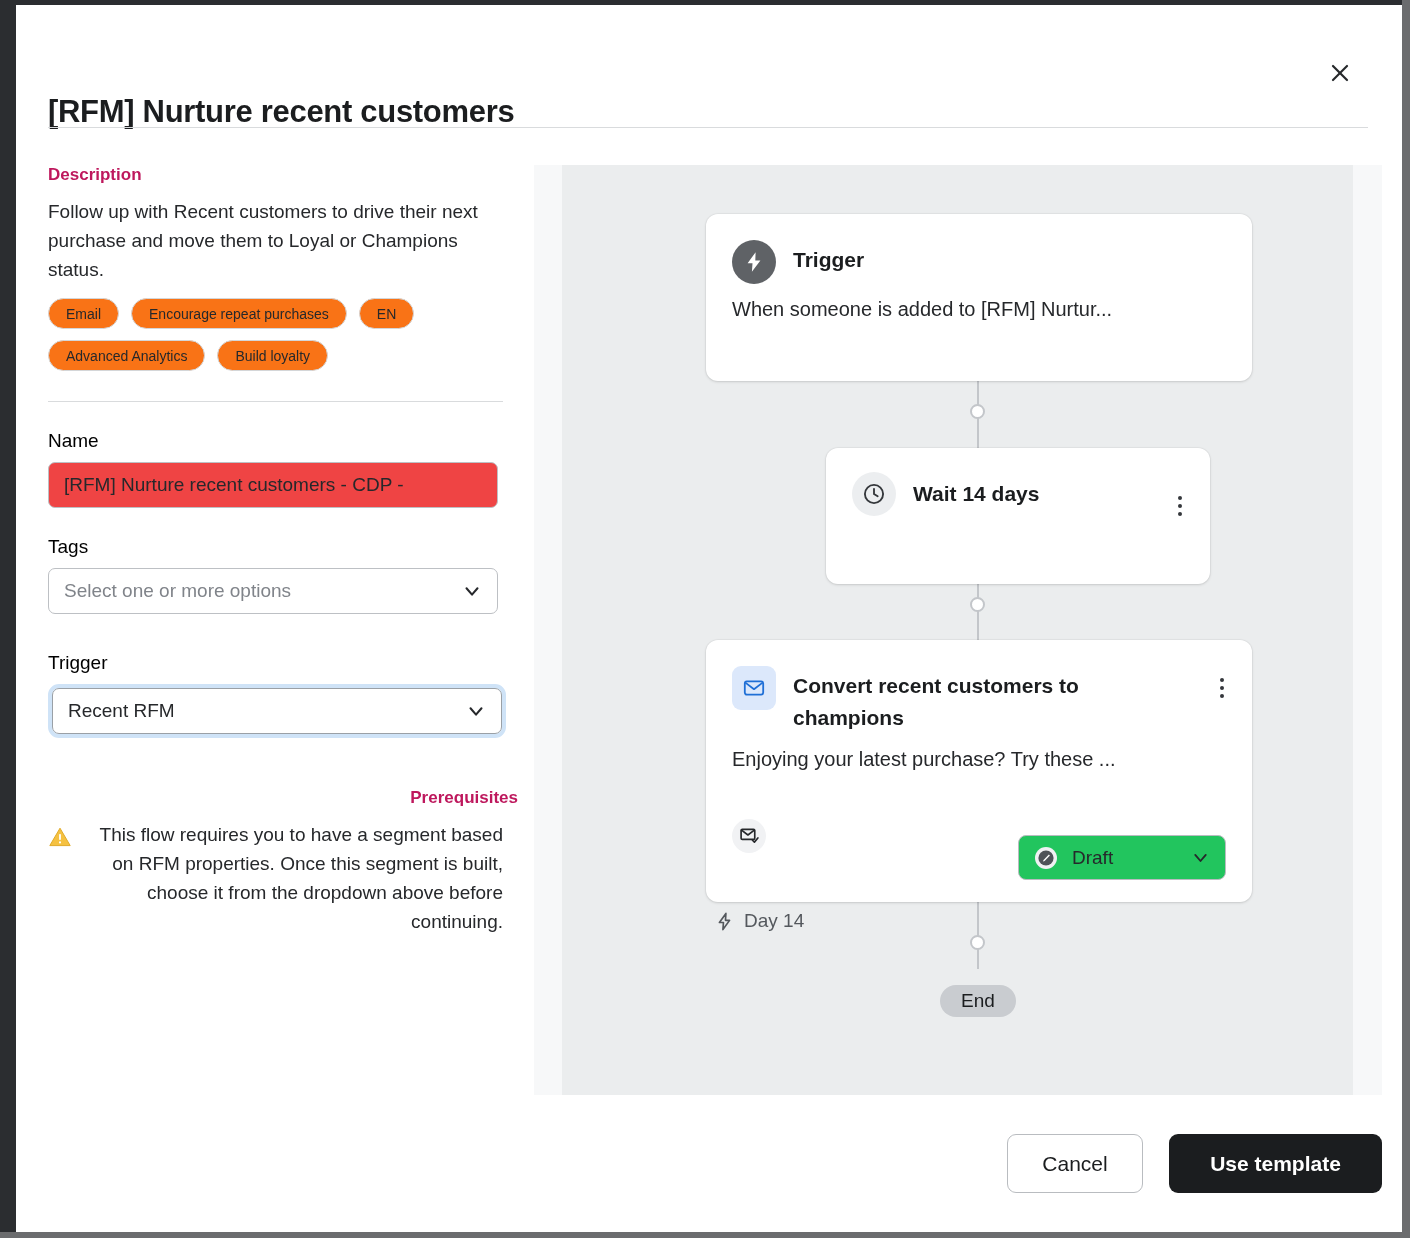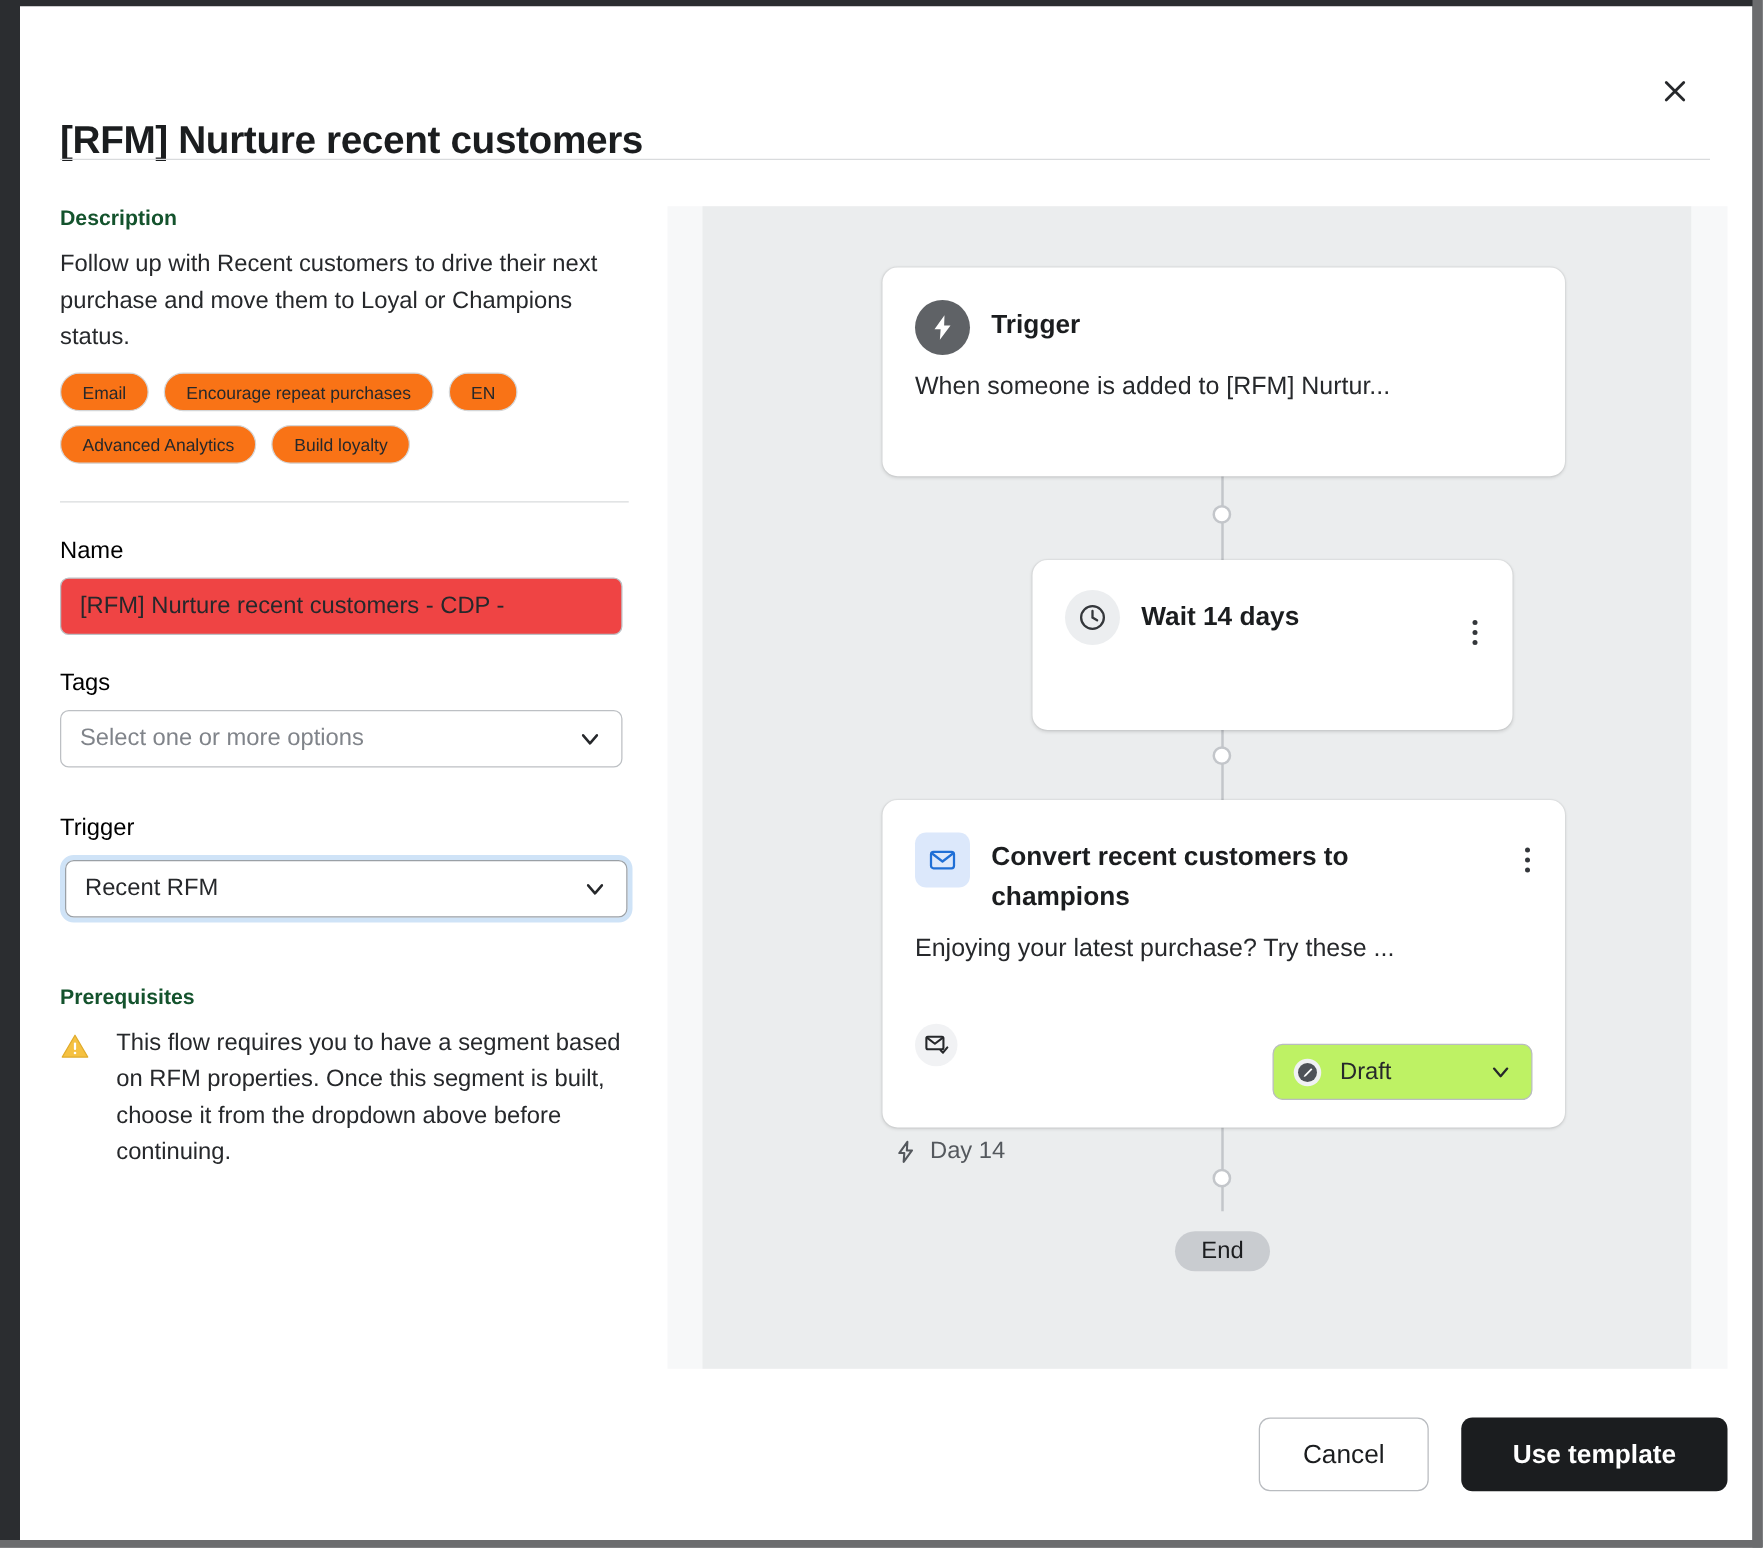--- a/index.html
+++ b/index.html
@@ -72,21 +72,21 @@
 
   
   #left-pane {
     position: absolute;
     left: 32px; top: 160px;
     width: 470px;
   }
   .section-label {
     font-size: 17px;
     font-weight: 700;
-    color: #14532d;
+    color: #be185d;
     margin: 0 0 12px 0;
   }
   #description-text {
     font-size: 19px;
     line-height: 29px;
     color: #26282b;
     margin: 0 0 14px 0;
     max-width: 440px;
   }
   #tags-pills {
@@ -154,21 +154,21 @@
     width: 458px;
     border: 4px solid #cfe3f7;
     border-radius: 11px;
     padding: 0;
   }
   #trigger-select-wrap .select-box {
     width: 450px;
     border-color: #9aa0a6;
   }
 
-  #prerequisites-group { margin-top: 50px; }
+  #prerequisites-group { margin-top: 50px; text-align: right; }
   #prereq-row {
     display: flex;
     gap: 21px;
     margin-top: 10px;
   }
   #prereq-text {
     font-size: 19px;
     line-height: 29px;
     color: #26282b;
     max-width: 410px;
@@ -253,21 +253,21 @@
     width: 34px; height: 34px;
     border-radius: 50%;
     background: #f1f2f4;
     display: flex; align-items: center; justify-content: center;
   }
   #draft-select {
     margin-left: auto;
     width: 208px; height: 45px;
     border: 1px solid #b9bcc0;
     border-radius: 8px;
-    background: #bef264;
+    background: #22c55e;
     display: flex; align-items: center;
     gap: 13px;
     padding: 0 14px;
     cursor: pointer;
     margin-top: 44px;
   }
   #draft-select .label { font-size: 19px; color: #26282b; }
   #draft-select .chev { margin-left: auto; display: flex; }
 
   

